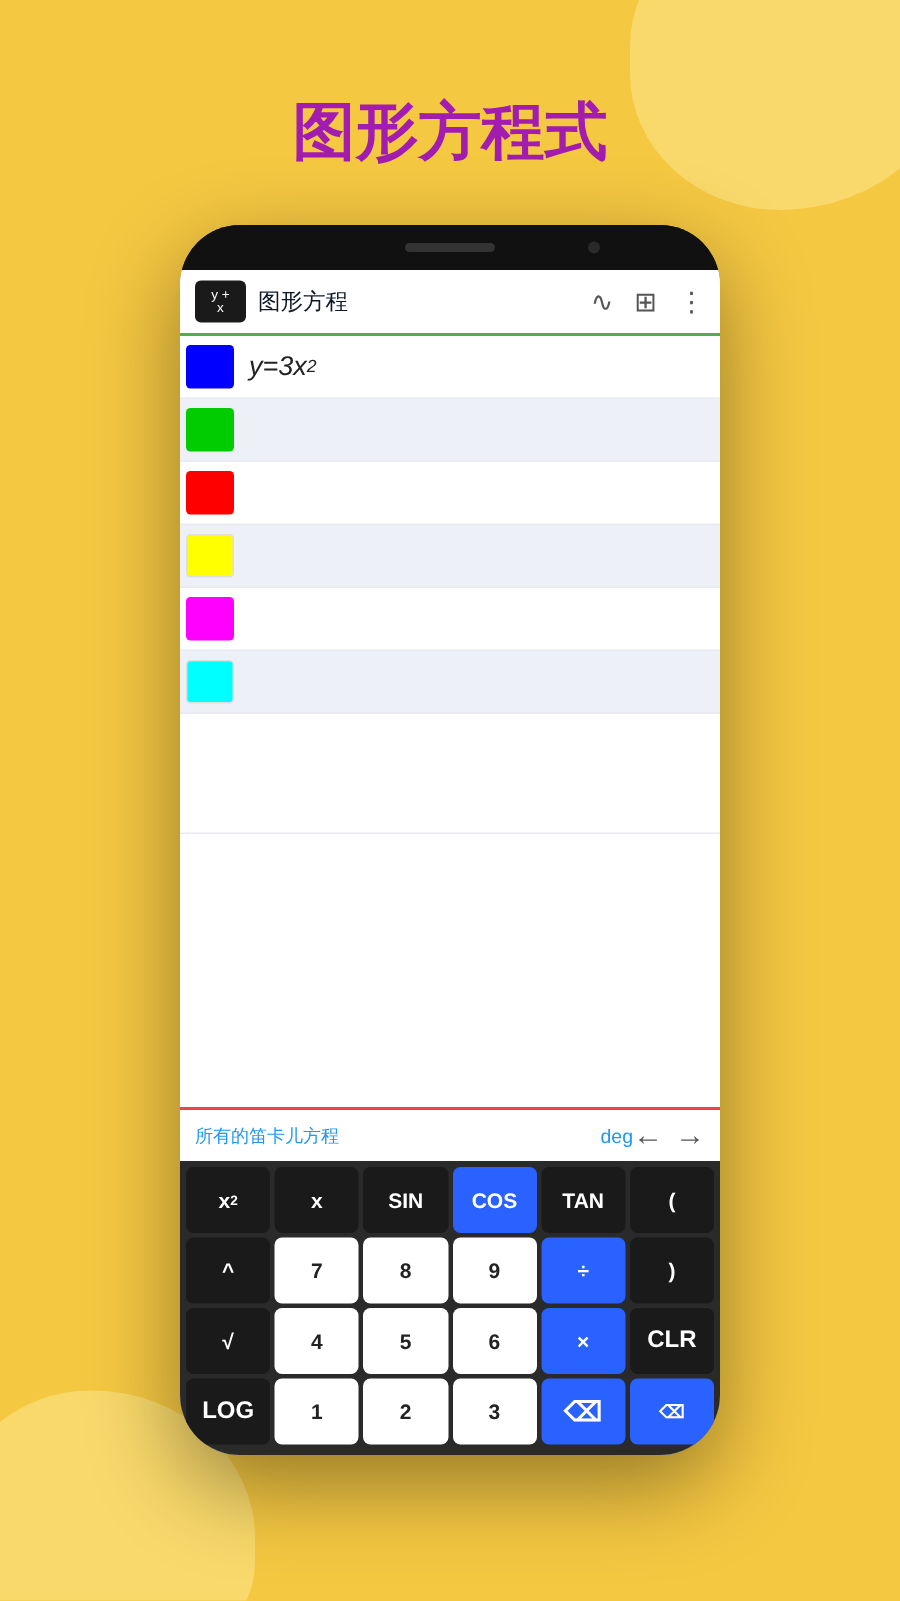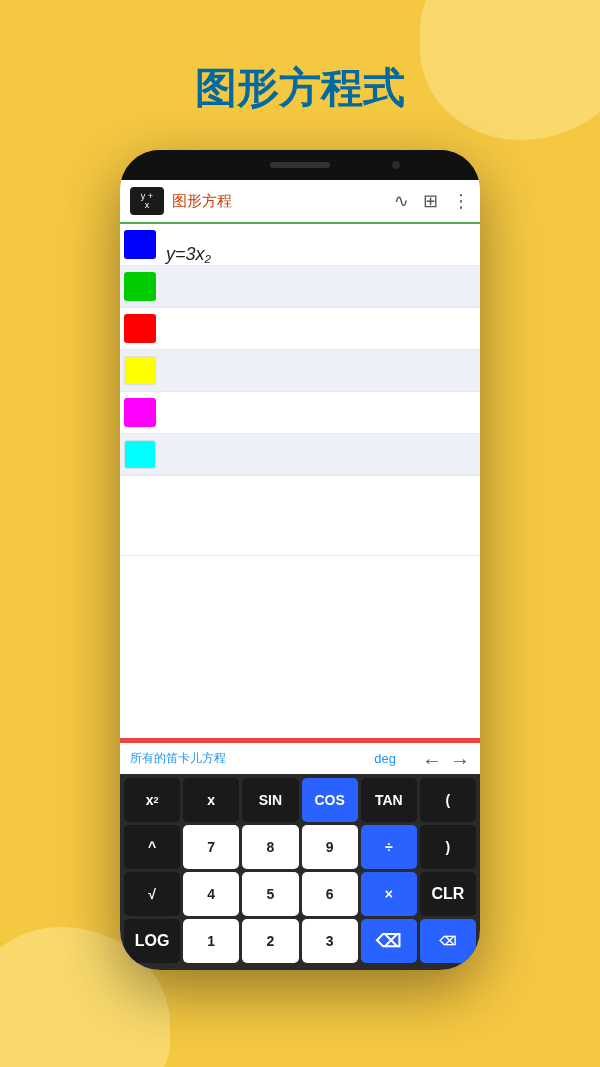--- a/index.html
+++ b/index.html
@@ -35,21 +35,21 @@
     }
 
     .page-title {
       position: absolute;
       top: 60px;
       left: 0;
       right: 0;
       text-align: center;
       font-size: 42px;
       font-weight: bold;
-      color: #0369a1;
+      color: #a21caf;
       z-index: 1;
     }
 
     
     .phone {
       position: absolute;
       top: 150px;
       left: 50%;
       transform: translateX(-50%);
       width: 360px;
@@ -119,21 +119,21 @@
       flex-shrink: 0;
     }
     .app-logo-inner {
       font-size: 9px;
       color: white;
       line-height: 1;
       text-align: center;
     }
     .app-title {
       font-size: 15px;
-      color: #c2410c;
+      color: #0f172a;
       flex: 1;
       font-weight: 500;
     }
     .toolbar-icons {
       display: flex;
       align-items: center;
       gap: 14px;
     }
     .toolbar-icon {
       color: #555;
@@ -161,47 +161,47 @@
     }
     .color-swatch {
       width: 32px;
       flex-shrink: 0;
       margin: 6px 4px;
       border-radius: 3px;
     }
     .equation-text {
       flex: 1;
       display: flex;
-      align-items: flex-end;
+      align-items: center;
       padding-left: 6px;
       font-size: 18px;
       color: #222;
       font-style: italic;
     }
 
     
     .bottom-bar {
       height: 36px;
-      border-top: 5px solid #ef4444;
+      border-top: 2px solid #ef4444;
       border-bottom: none;
       display: flex;
       align-items: center;
       padding: 0 10px;
       background: #fff;
       flex-shrink: 0;
     }
     .bottom-bar-label {
       font-size: 12px;
       color: #2196F3;
       flex: 1;
     }
     .bottom-bar-deg {
       font-size: 13px;
       color: #2196F3;
-      margin-right: 26px;
+      margin-right: 0;
     }
     .bottom-bar-arrows {
       display: flex;
       gap: 8px;
     }
     .arrow-btn {
       font-size: 20px;
       color: #555;
       cursor: pointer;
     }

